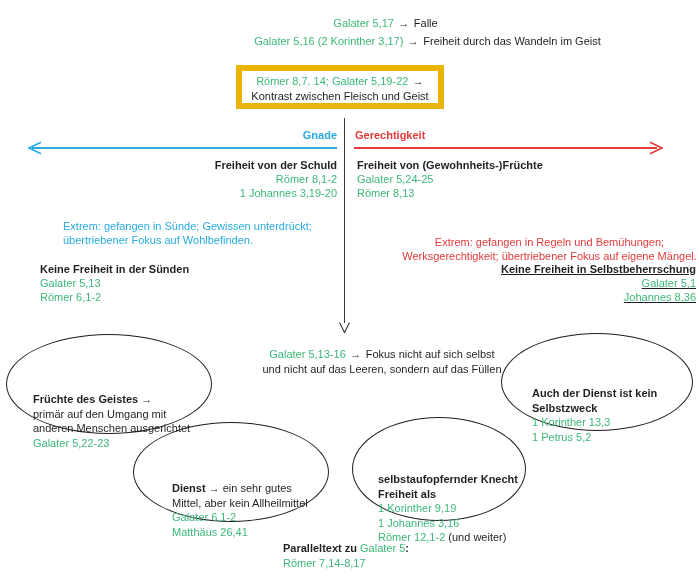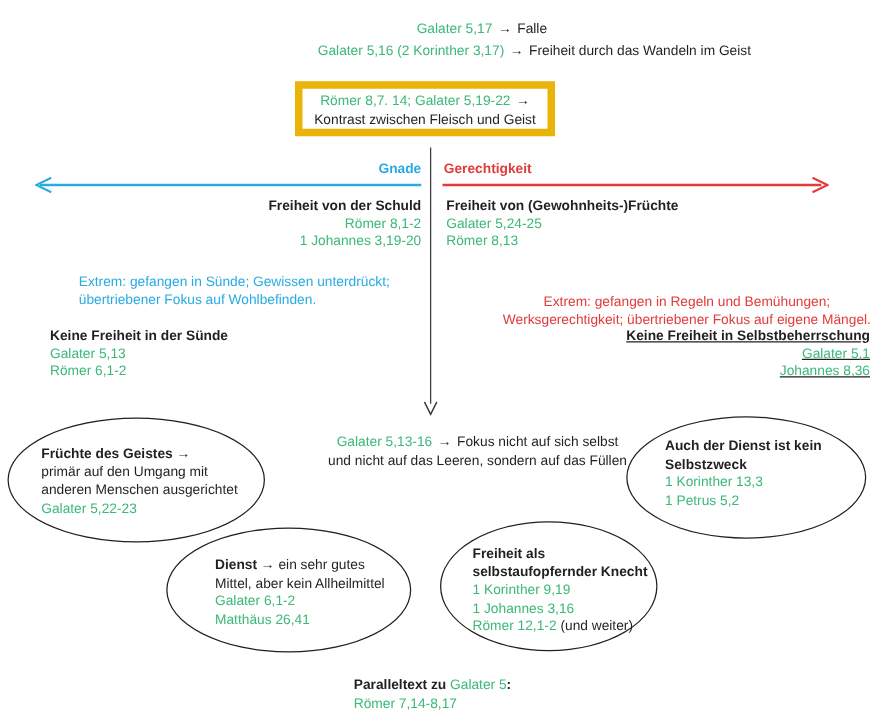--- a/index.html
+++ b/index.html
@@ -69,20 +69,21 @@
     border: 1.4px solid #231f20;
     border-radius: 50%;
     box-sizing: border-box;
     background: transparent;
   }
   .ellipse-text {
     position: absolute;
     font-size: 11px;
     line-height: 14.5px;
     white-space: nowrap;
+    margin-top: 36px;
   }
   #ell-fruechte { left: 6px;  top: 334px; width: 206px; height: 100px; }
   #ell-dienst   { left: 133px; top: 422px; width: 196px; height: 100px; }
   #ell-knecht   { left: 352px; top: 417px; width: 174px; height: 104px; }
   #ell-service  { left: 501px; top: 333px; width: 192px; height: 98px; }
 </style>
 </head>
 <body>
 
 <div id="canvas">
@@ -135,21 +136,21 @@
     <div class="txt green">Römer 8,1-2</div>
     <div class="txt green">1 Johannes 3,19-20</div>
   </div>
 
   <div class="abs lf" style="left:38px; top:219px; width:300px;margin-left:25px;">
     <div class="txt blue">Extrem: gefangen in Sünde; Gewissen unterdrückt;</div>
     <div class="txt blue">übertriebener Fokus auf Wohlbefinden.</div>
   </div>
 
   <div class="abs lf" style="left:40px; top:262px; width:300px;">
-    <div class="txt b dark">Keine Freiheit in der Sünde</div>
+    <div class="txt b dark">Keine Freiheit in der Sünden</div>
     <div class="txt green">Galater 5,13</div>
     <div class="txt green">Römer 6,1-2</div>
   </div>
 
   <div class="abs lf" style="left:357px; top:158px; width:340px;">
     <div class="txt b dark">Freiheit von (Gewohnheits-)Früchte</div>
     <div class="txt green">Galater 5,24-25</div>
     <div class="txt green">Römer 8,13</div>
   </div>
 
@@ -184,22 +185,22 @@
   <div class="abs ellipse" id="ell-dienst"></div>
   <div class="ellipse-text" style="left:172px; top:445px;">
     <div><span class="b dark">Dienst →</span><span class="dark"> ein sehr gutes</span></div>
     <div class="dark">Mittel, aber kein Allheilmittel</div>
     <div class="green">Galater 6,1-2</div>
     <div class="green">Matthäus 26,41</div>
   </div>
 
   <div class="abs ellipse" id="ell-knecht"></div>
   <div class="ellipse-text" style="left:378px; top:436px;">
+    <div class="b dark">selbstaufopfernder Knecht</div>
     <div class="b dark">Freiheit als</div>
-    <div class="b dark">selbstaufopfernder Knecht</div>
     <div class="green">1 Korinther 9,19</div>
     <div class="green">1 Johannes 3,16</div>
     <div><span class="green">Römer 12,1-2</span><span class="dark"> (und weiter)</span></div>
   </div>
 
   <div class="abs ellipse" id="ell-service"></div>
   <div class="ellipse-text" style="left:532px; top:350px;">
     <div class="b dark">Auch der Dienst ist kein</div>
     <div class="b dark">Selbstzweck</div>
     <div class="green">1 Korinther 13,3</div>

